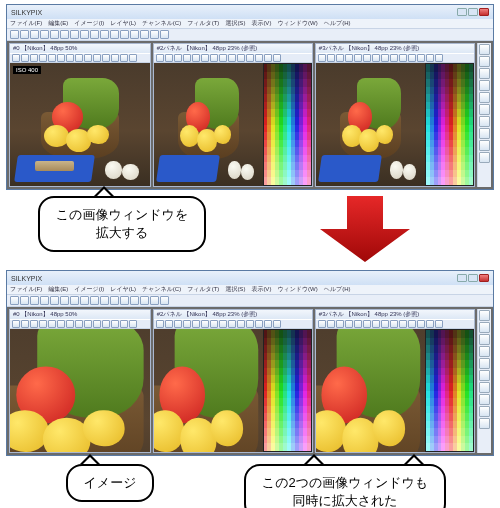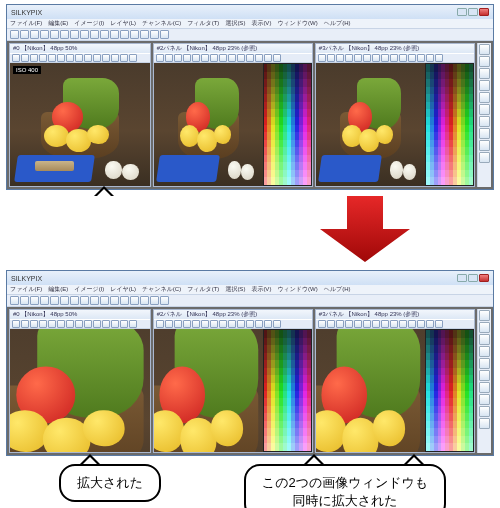--- a/index.html
+++ b/index.html
@@ -604,20 +604,24 @@
         <span class="tb2"></span>
         <span class="tb2"></span>
       </div>
   </div>
 </div>
 
 <div class="row-layout" style="margin:6px 0 0 0;">
   <div style="flex:0 0 230px;padding-left:14px;">
     <div style="position:relative;display:flex;justify-content:center;">
       <div class="bubble-tail tail-up" style="left:80px;"></div>
+      <div class="speech-bubble">
+        <span style="white-space:pre-line;">この画像ウィンドウを
+拡大する</span>
+      </div>
     </div>
   </div>
   <div style="flex:1;display:flex;justify-content:center;">
     <div class="arrow-wrap" style="width:90px;height:66px;"></div>
   </div>
 </div>
 
 <div class="app-window" style="width:488px;margin:8px auto 0;">
   <div class="titlebar">
     <span>SILKYPIX</span>
@@ -1159,21 +1163,21 @@
         <span class="tb2"></span>
       </div>
   </div>
 </div>
 
 <div class="row-layout" style="margin:8px 0 6px 0;">
   <div style="flex:0 0 190px;padding-left:30px;">
     <div style="position:relative;display:flex;justify-content:center;">
       <div class="bubble-tail tail-up" style="left:50px;"></div>
       <div class="speech-bubble">
-        <span>拡大された</span>
+        <span>イメージ</span>
       </div>
     </div>
   </div>
   <div style="flex:1;display:flex;justify-content:center;">
     <div style="position:relative;">
       <div class="bubble-tail tail-up" style="left:60px;"></div>
       <div class="bubble-tail tail-up" style="left:160px;"></div>
       <div class="speech-bubble">
         <span style="white-space:pre-line;">この2つの画像ウィンドウも
 同時に拡大された</span>

